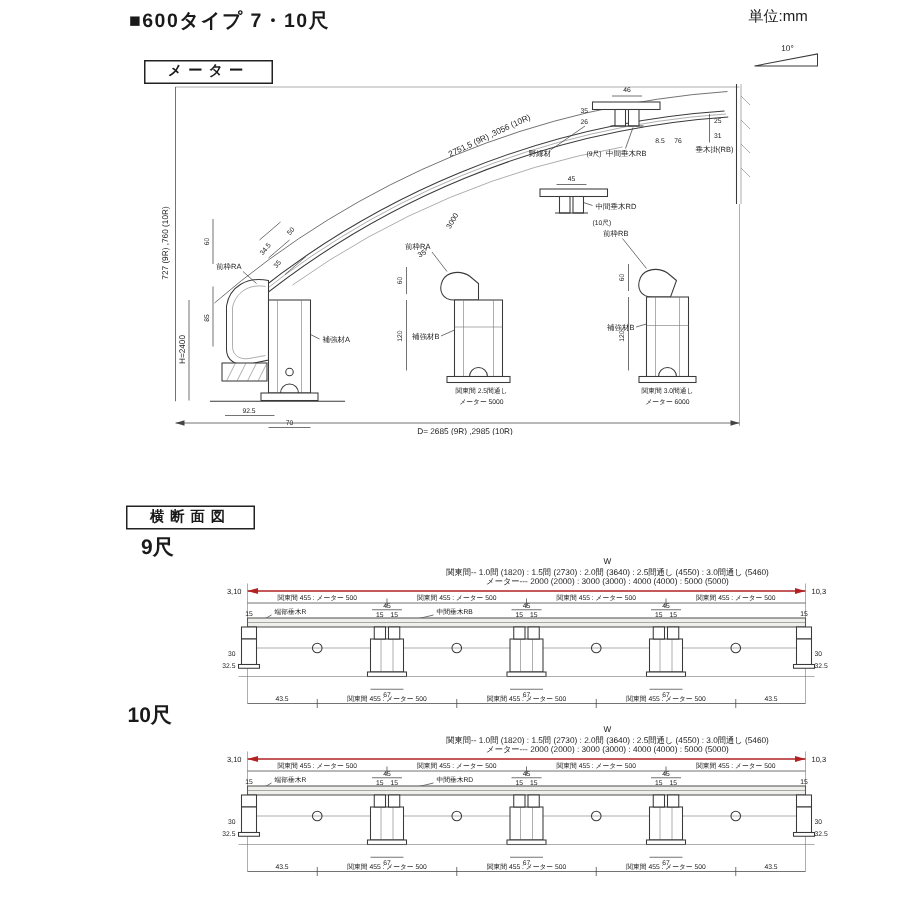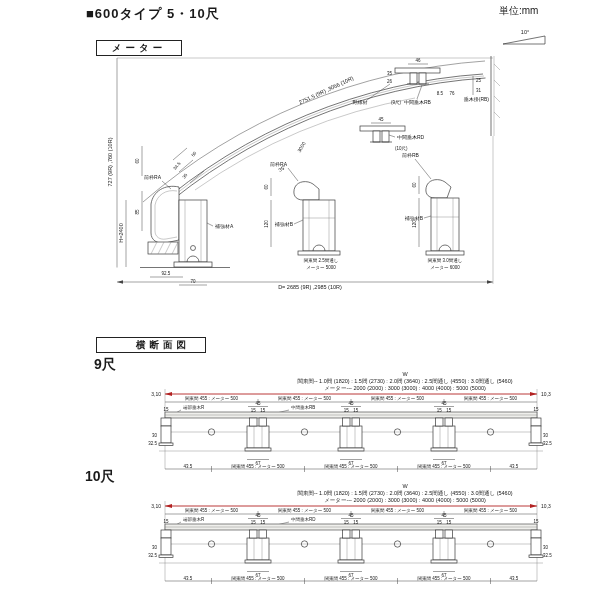--- a/index.html
+++ b/index.html
@@ -23,21 +23,21 @@
   .ra{fill:#b22222;stroke:none;}
   .t45{font-size:4.5px;}
   .t5{font-size:5px;}
   .t55{font-size:5.5px;}
   .mid{text-anchor:middle;}
   .end{text-anchor:end;}
 </style>
 </head>
 <body>
 
-<div class="abs hdr">■600タイプ 5・10尺</div>
+<div class="abs hdr">■600タイプ 7・10尺</div>
 <div class="abs unit">単位:mm</div>
 
 <div class="abs secbox" style="left:96px;top:40px;">メーター</div>
 
 <svg class="abs" style="left:95px;top:28px;" width="478" height="262" viewBox="0 0 478 262">
 
   <line class="thin" x1="22" y1="30" x2="398" y2="30"></line>
   <line class="dim" x1="22" y1="30" x2="22" y2="239.5"></line>
   <text class="t55 mid" transform="rotate(-90 17 134)" x="17" y="134">727 (9R) ,760 (10R)</text>
 
@@ -182,21 +182,21 @@
   <text class="t45 mid" x="350" y="241">メーター 6000</text>
 
   <line class="ln" x1="45" y1="239.5" x2="135" y2="239.5"></line>
   <line class="dim" x1="22" y1="254" x2="398" y2="254"></line>
   <path d="M22,254 l6,-1.8 v3.6 Z" fill="#444"></path>
   <path d="M398,254 l-6,-1.8 v3.6 Z" fill="#444"></path>
   <line class="thin" x1="398" y1="108" x2="398" y2="256"></line>
   <text class="t55 mid" x="215" y="261">D= 2685 (9R) ,2985 (10R)</text>
 </svg>
 
-<div class="abs secbox" style="left:96px;top:337px;padding-left:24px;">横断面図</div>
+<div class="abs secbox" style="left:84px;top:337px;">横断面図</div>
 <div class="abs shaku" style="left:94px;top:356px;">9尺</div>
 <div class="abs shaku" style="left:85px;top:468px;">10尺</div>
 
 <svg class="abs" style="left:95px;top:368px;" width="478" height="106" viewBox="0 0 478 106">
   <text class="t55 mid" x="310" y="8">W</text>
   <text class="t55 mid" x="310" y="15">関東間-- 1.0間 (1820) : 1.5間 (2730) : 2.0間 (3640) : 2.5間通し (4550) : 3.0間通し (5460)</text>
   <text class="t55 mid" x="310" y="21.5">メーター--- 2000 (2000) : 3000 (3000) : 4000 (4000) : 5000 (5000)</text>
   <line class="rl" x1="70" y1="26" x2="442" y2="26"></line>
   <path class="ra" d="M70,26 l7,-2 v4 Z"></path>
     <path class="ra" d="M442,26 l-7,-2 v4 Z"></path>

